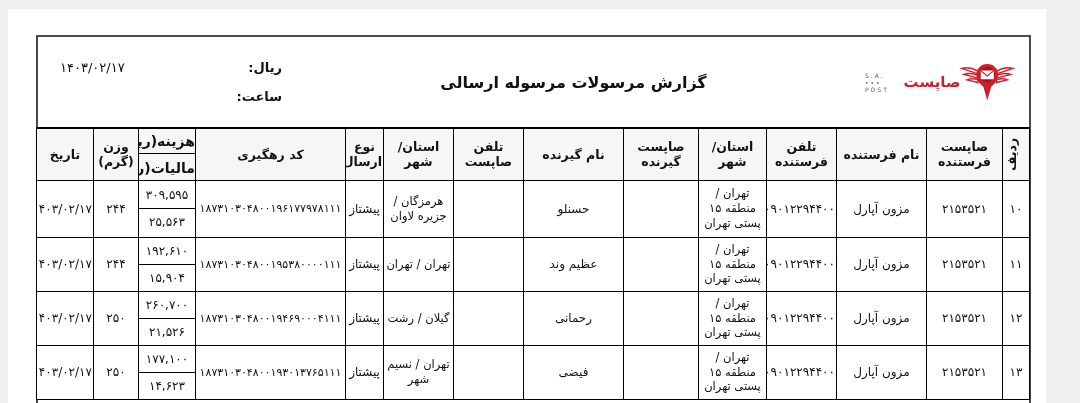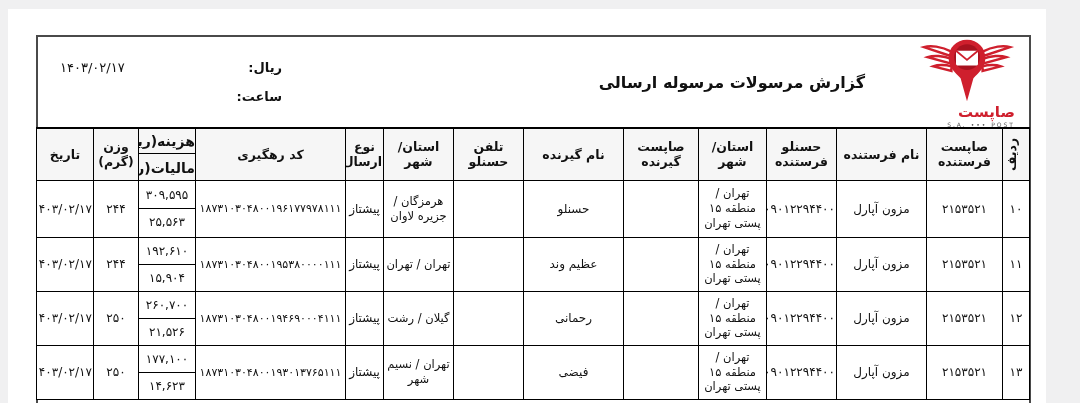--- a/index.html
+++ b/index.html
@@ -6,24 +6,24 @@
   html,body { width:1080px; height:403px; overflow:hidden; background:#f0f0f1;
               font-family:"DejaVu Sans", sans-serif; color:#111; }
   .page { position:absolute; left:8px; top:9px; width:1038px; height:394px;
           background:#fff; overflow:hidden; }
   .frame { position:absolute; left:28px; top:26px; width:995px; height:420px;
            border:2px solid #4a4a4a; background:#fff; }
 
   
   .rpt-head { display:flex; flex-direction:row; align-items:center;
               height:90px; padding:0 14px; }
-  .logo-wrap { width:150px; display:flex; flex-direction:column; align-items:flex-start; }
+  .logo-wrap { width:150px; display:flex; flex-direction:row; align-items:center; }
   .logo-title { font-weight:bold; font-size:15px; letter-spacing:1px; }
   .logo-sub { font-size:6px; letter-spacing:2px; color:#555; direction:ltr; }
-  .rpt-title { flex:1; text-align:right; font-weight:bold; font-size:16px; }
+  .rpt-title { flex:1; text-align:center; font-weight:bold; font-size:16px; }
   .meta { width:230px; display:flex; flex-direction:column; gap:14px; padding-left:8px; }
   .meta-row { display:flex; flex-direction:row; font-size:13px; }
   .meta-row .lbl { font-weight:bold; width:70px; }
   .meta-row .val { flex:1; text-align:left; direction:ltr; }
 
   
   table { border-collapse:collapse; table-layout:fixed; width:993px;
           margin-right:-1px; border-top:2px solid #000; }
   th, td { border:1px solid #000; text-align:center; vertical-align:middle;
            font-size:12px; padding:2px 1px; overflow:hidden; }
@@ -99,25 +99,25 @@
           <col style="width:57px">
         <col style="width:45px">
           <col style="width:57px">
       </colgroup>
       <thead>
         <tr>
           <th class="th-rowno">
             <span>ردیف</span></th>
           <th>صاپست فرستنده</th>
           <th>نام فرستنده</th>
-          <th>حسنلو فرستنده</th>
+          <th>تلفن فرستنده</th>
           <th>استان/ شهر</th>
           <th>صاپست گیرنده</th>
           <th>نام گیرنده</th>
-          <th>تلفن حسنلو</th>
+          <th>تلفن صاپست</th>
           <th>استان/ شهر</th>
           <th>نوع ارسال</th>
           <th>کد رهگیری</th>
           <th style="padding:0;">
             <div class="split-head">
               <span>هزینه(ریال)</span>
               <span>مالیات(ریال)</span>
             </div>
           </th>
           <th>وزن (گرم)</th>

